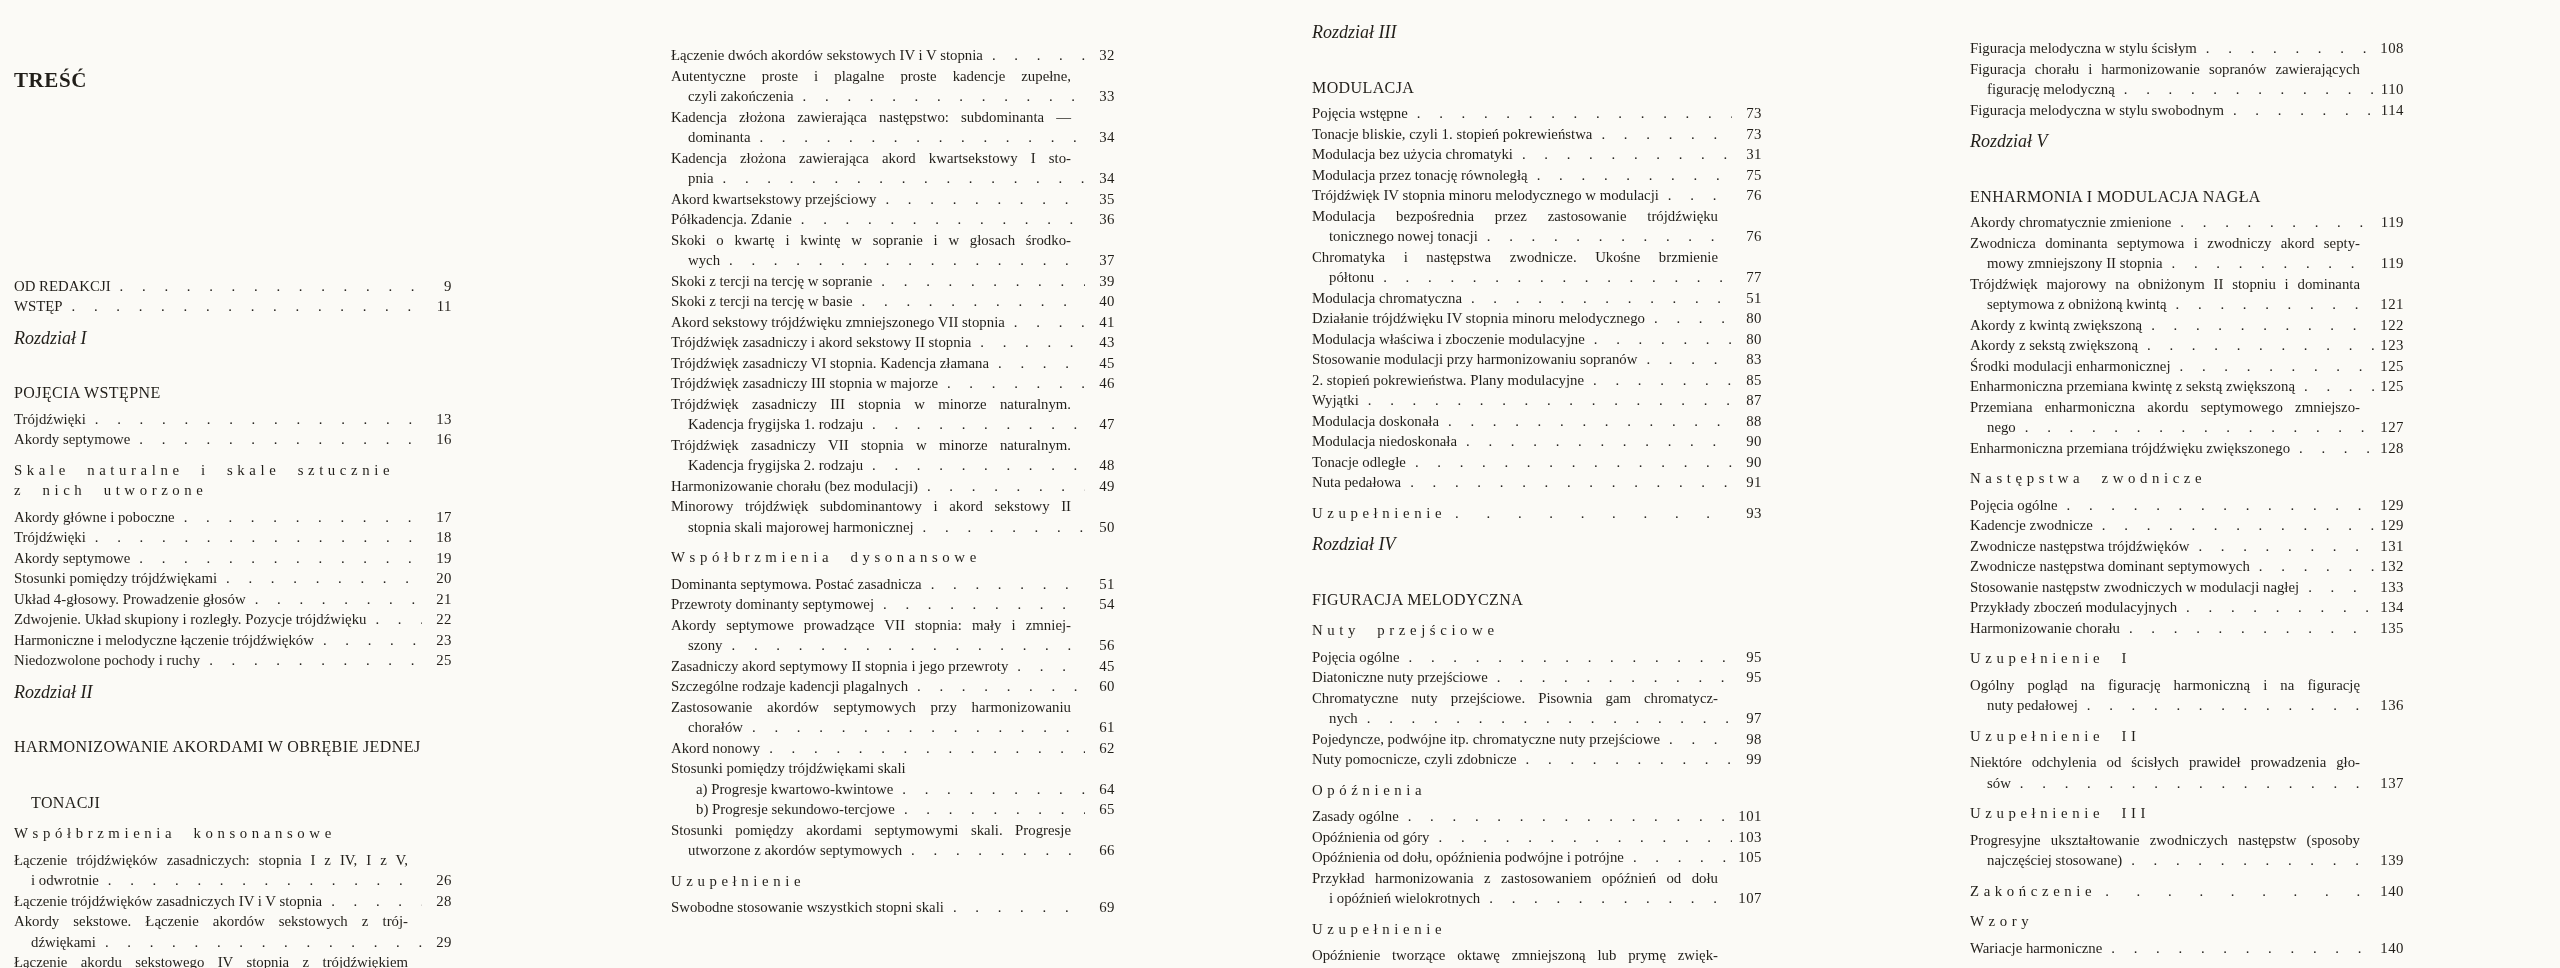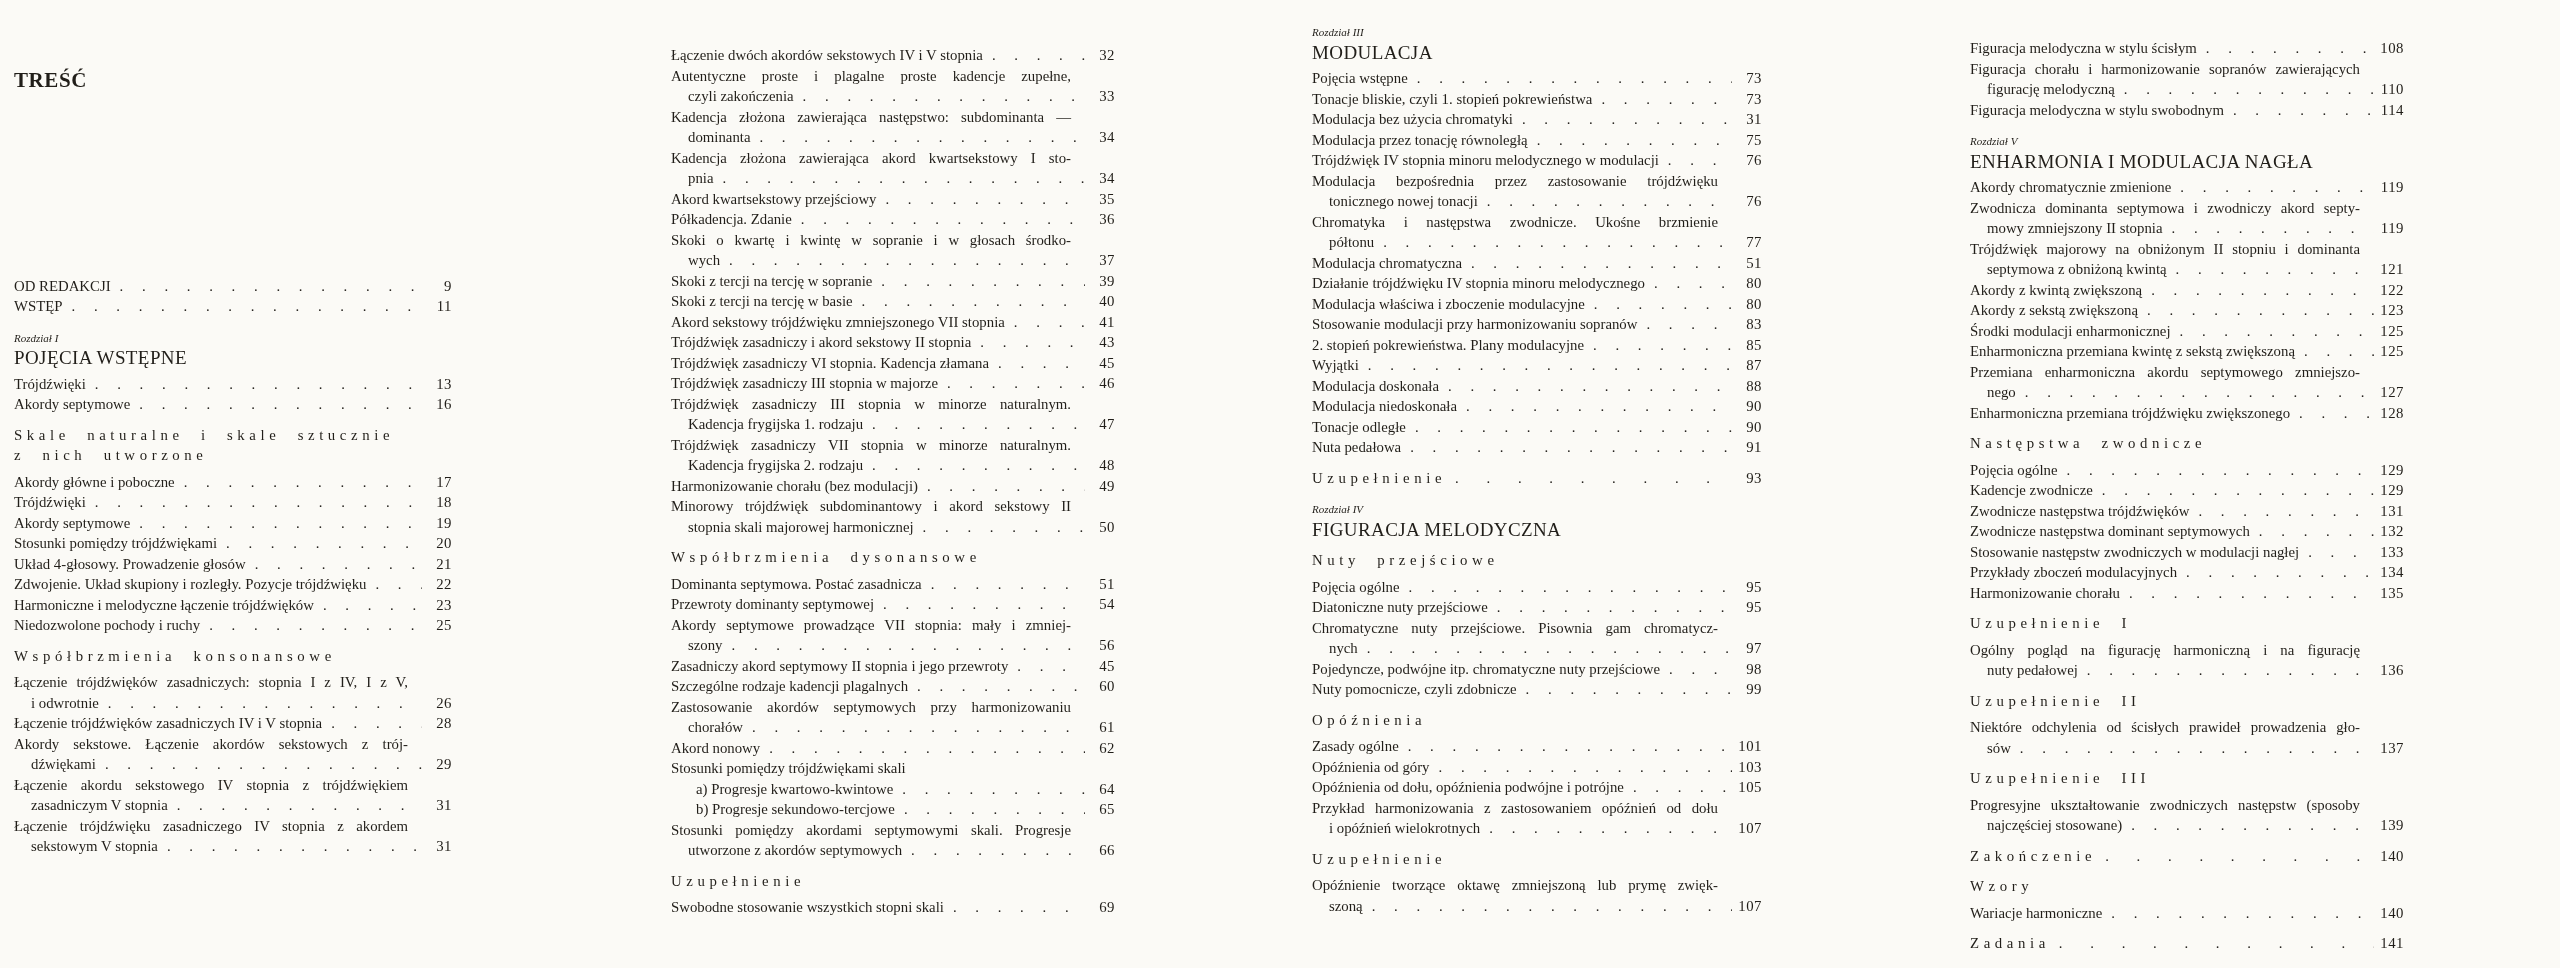--- a/index.html
+++ b/index.html
@@ -5,22 +5,22 @@
   html,body{margin:0;padding:0;background:#fbfaf6;}
   .page{position:relative;width:2560px;height:968px;background:#fbfaf6;color:#211e19;
         font-family:"Liberation Serif","DejaVu Serif",serif;font-size:14.8px;line-height:20.5px;overflow:hidden;}
   .col{position:absolute;top:0;box-sizing:border-box;}
   .col[data-col="0"]{left:14px;width:438px;padding-top:70px;}
   .col[data-col="1"]{left:671px;width:444px;padding-top:45px;}
   .col[data-col="2"]{left:1312px;width:450px;padding-top:11px;}
   .col[data-col="3"]{left:1970px;width:434px;padding-top:38px;}
   .toc-title{font-weight:700;font-size:21px;letter-spacing:.6px;}
   .chapter{margin:11px 0 5px;}
-  .ch-label{font-style:italic;font-size:11px;}
-  .ch-title{letter-spacing:.4px;font-size:19px;}
+  .ch-label{font-style:italic;font-size:18px;}
+  .ch-title{letter-spacing:.4px;font-size:16px;margin-top:35px;}
   .spaced{margin:10px 0 6px;letter-spacing:4.6px;word-spacing:9px;}
   .line{display:flex;align-items:baseline;}
   .cont{padding-left:17px;}
   .ind{padding-left:25px;}
   .jline{text-align:justify;text-align-last:justify;padding-right:44px;overflow:hidden;}
   .etext{white-space:nowrap;flex:0 1 auto;}
   .leader{flex:1 1 8px;min-width:8px;overflow:hidden;white-space:nowrap;
           letter-spacing:7.5px;margin:0 4px 0 9px;}
   .page-num{flex:0 0 auto;min-width:26px;text-align:right;letter-spacing:.5px;word-spacing:0;}
 </style>
@@ -116,20 +116,25 @@
           <span class="page-num">23</span>
         </div>
       </div>
       <div class="entry">
         <div class="line">
           <span class="etext">Niedozwolone pochody i ruchy</span>
           <span class="leader">. . . . . . . . . . . . . . . . . . . . . . . . . . . . . . . . . . . . . . . . . . . . . . . . . . . . . . . . . . . . . . . . . . . . . . </span>
           <span class="page-num">25</span>
         </div>
       </div>
+      <div class="chapter">
+        <div class="ch-label">Rozdział II</div>
+        <div class="ch-title">HARMONIZOWANIE AKORDAMI W OBRĘBIE JEDNEJ</div>
+        <div class="ch-title cont">TONACJI</div>
+      </div>
       <div class="spaced">
         <div>Współbrzmienia konsonansowe</div>
       </div>
       <div class="entry">
         <div class="jline">Łączenie trójdźwięków zasadniczych: stopnia I z IV, I z V,</div>
         <div class="line cont">
           <span class="etext">i odwrotnie</span>
           <span class="leader">. . . . . . . . . . . . . . . . . . . . . . . . . . . . . . . . . . . . . . . . . . . . . . . . . . . . . . . . . . . . . . . . . . . . . . </span>
           <span class="page-num">26</span>
         </div>

